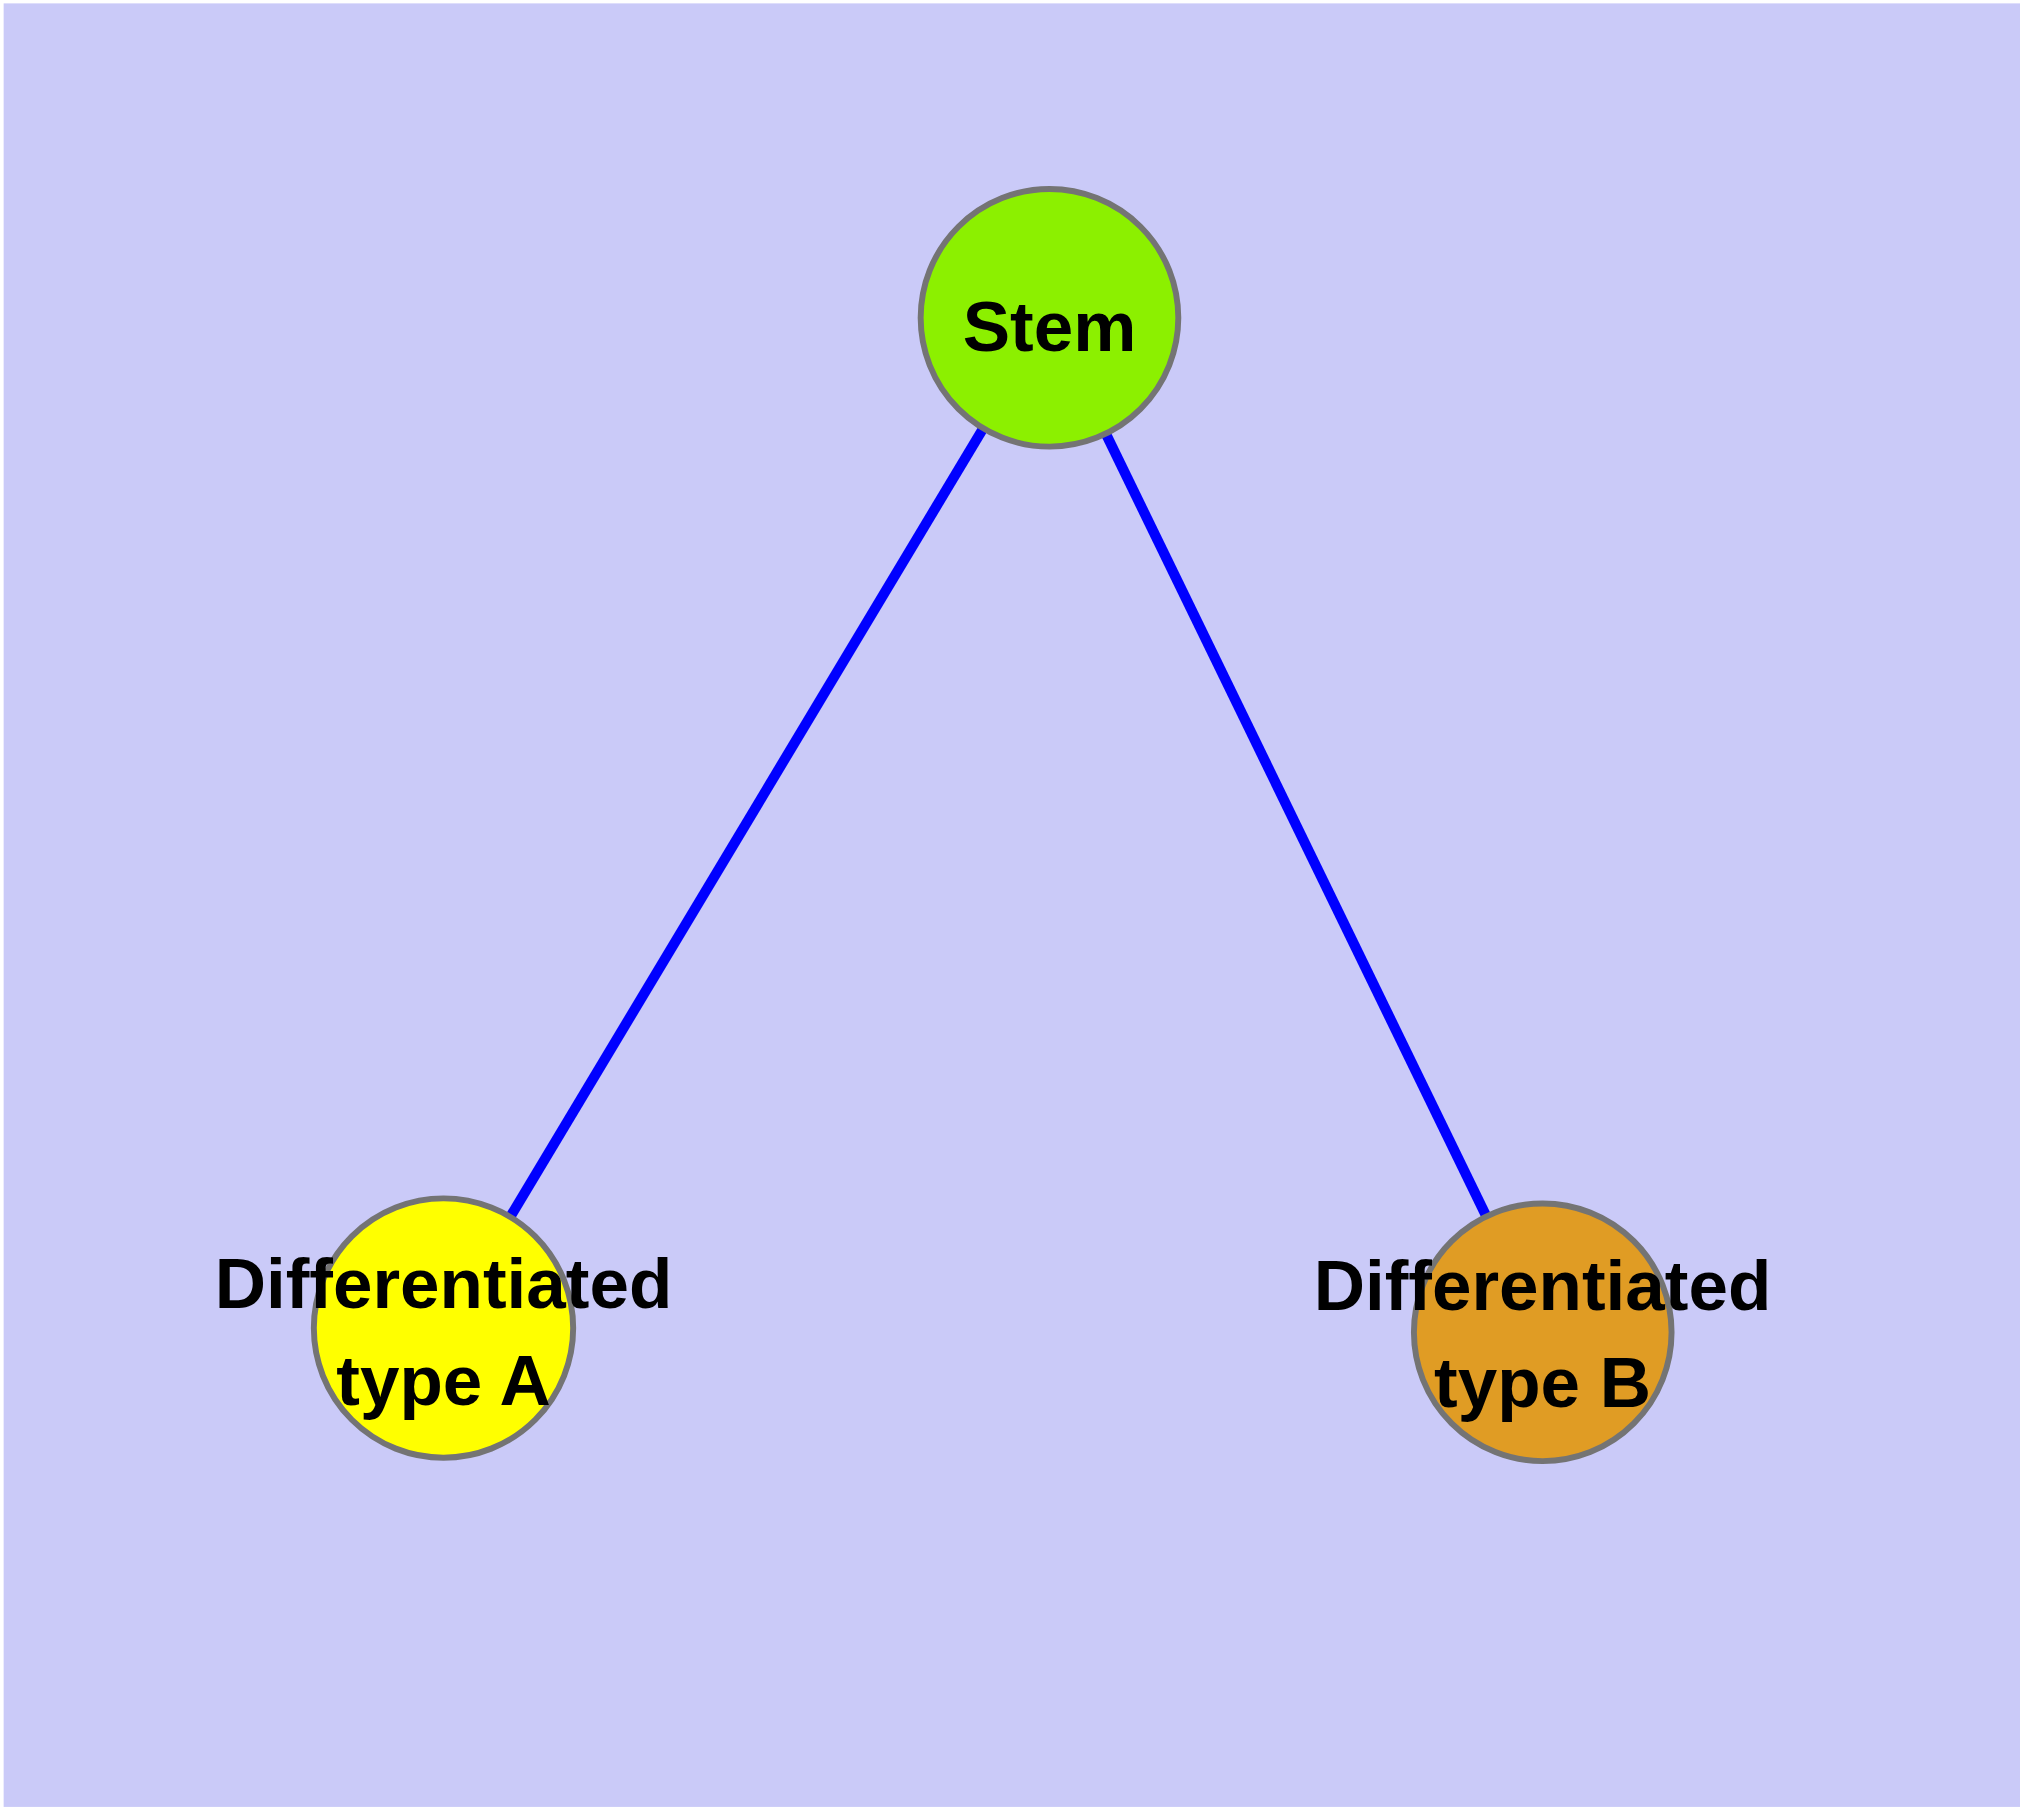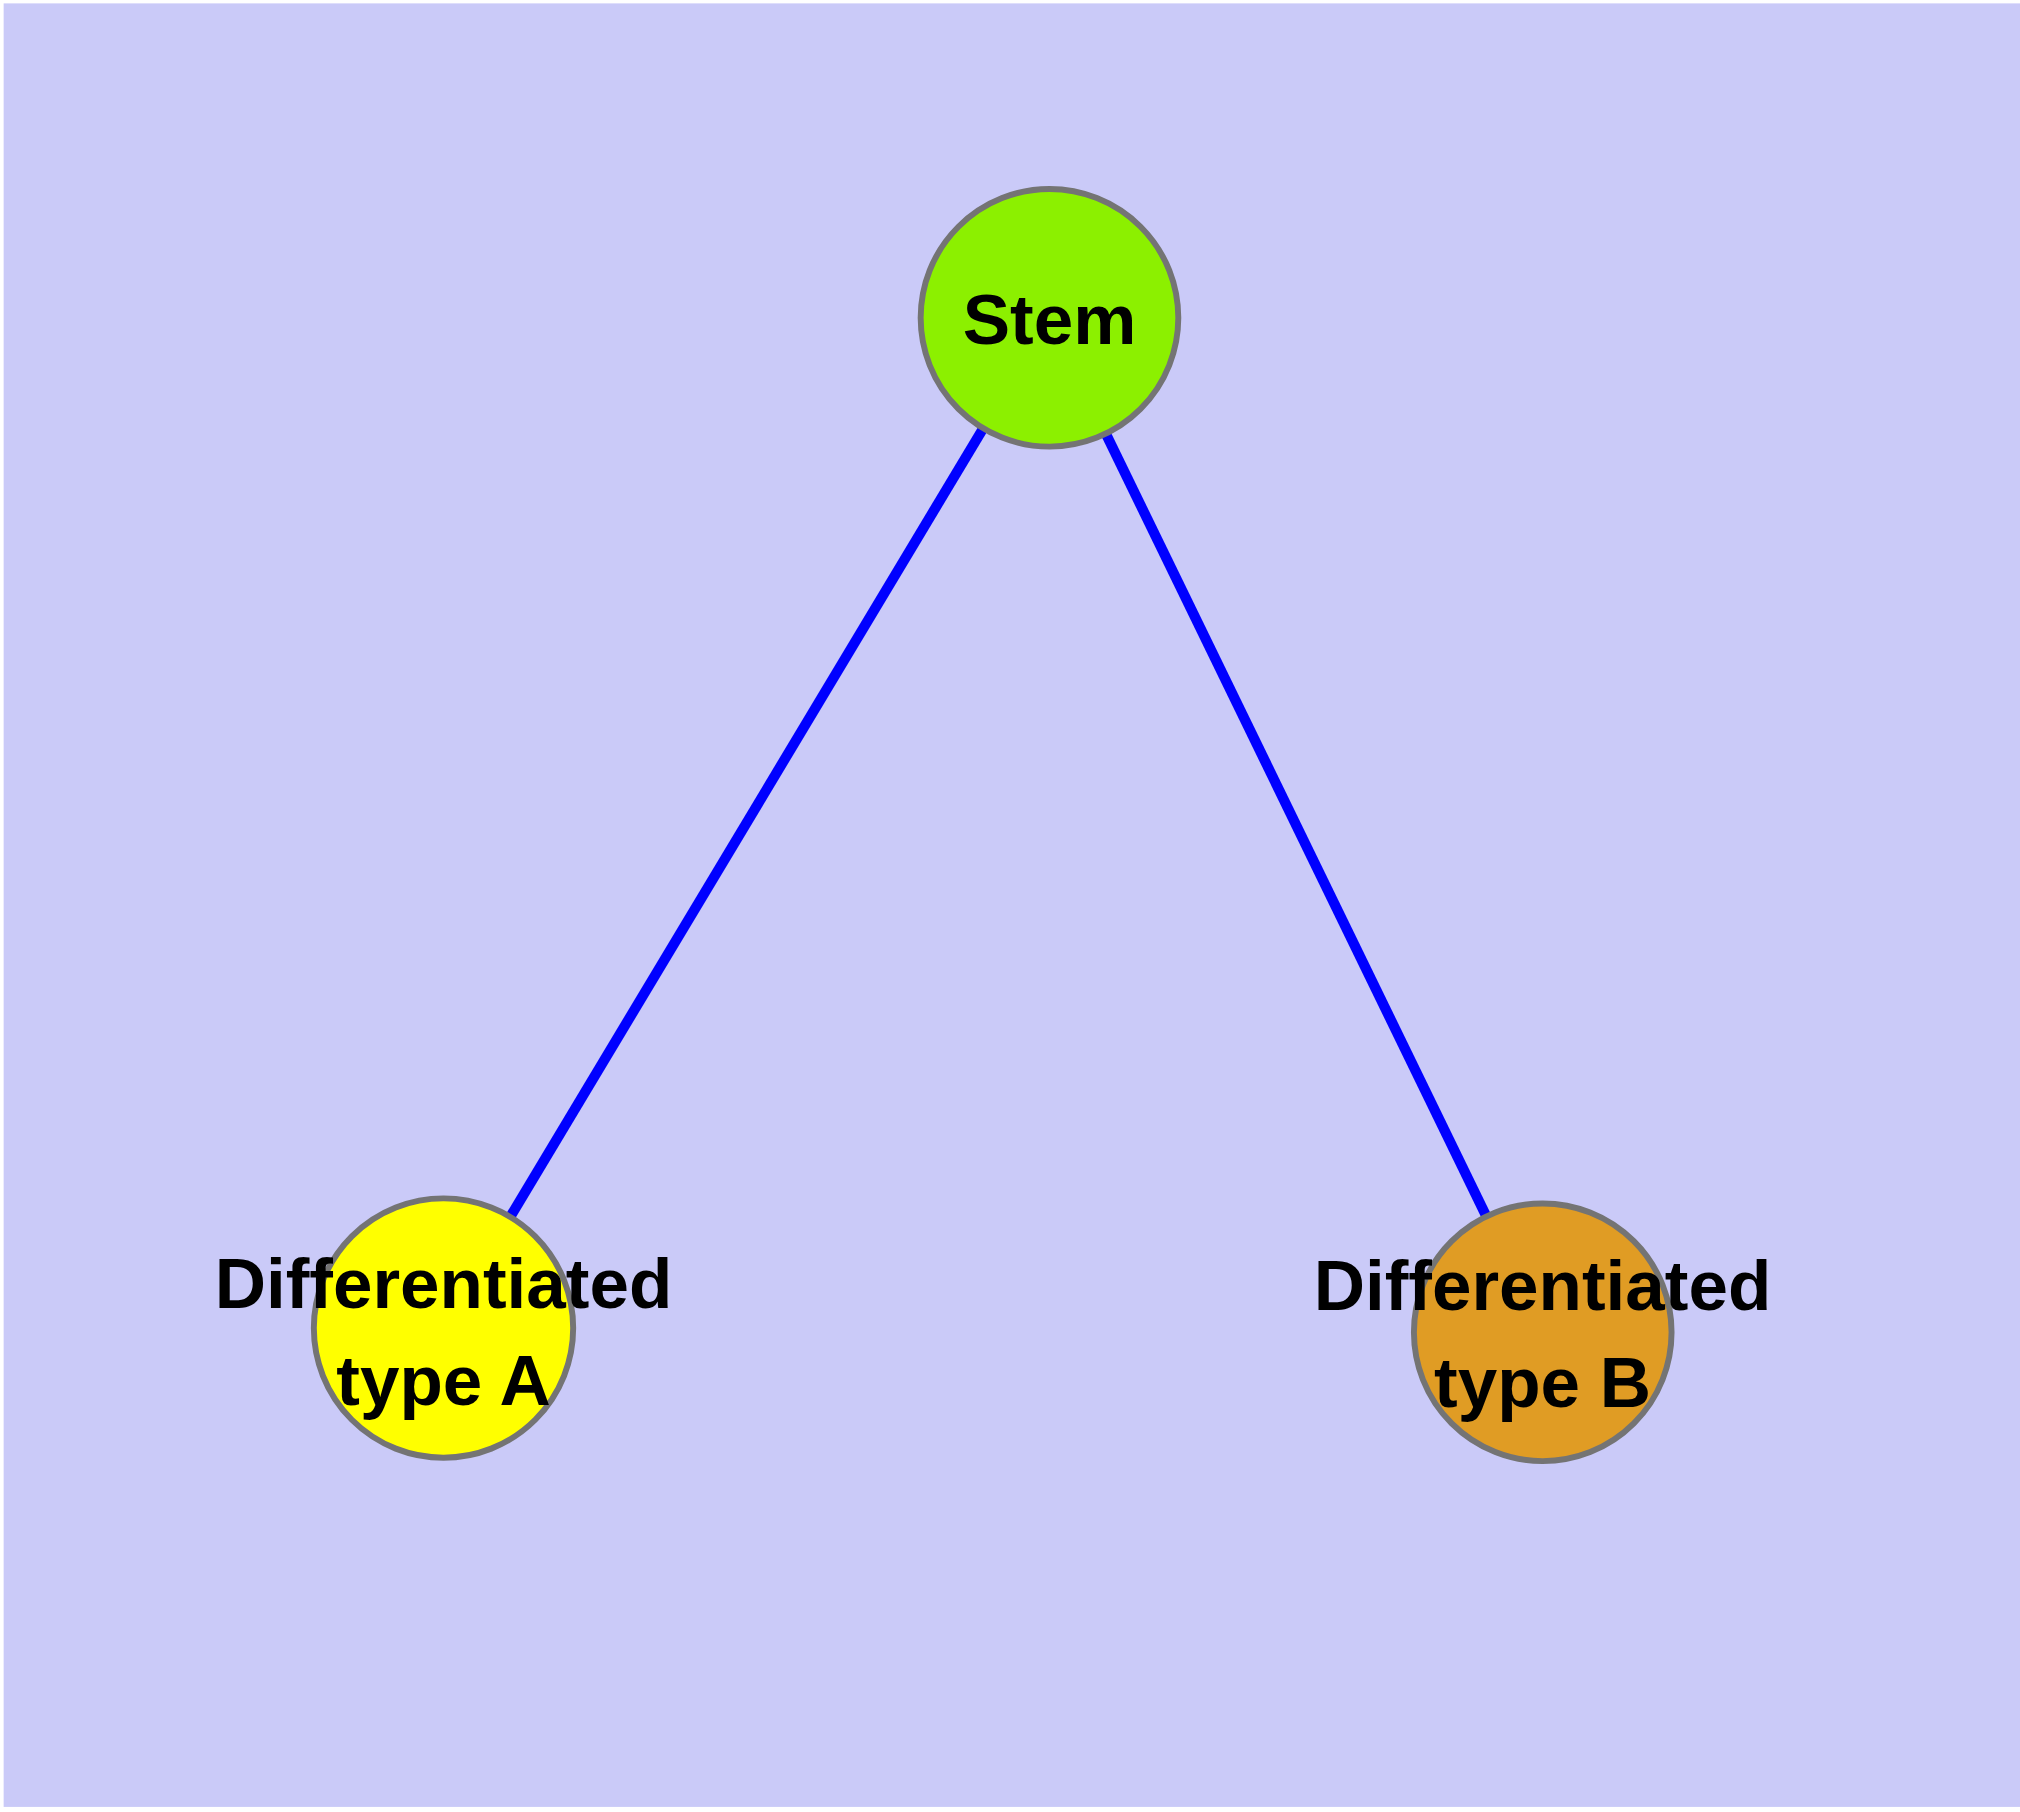--- a/index.html
+++ b/index.html
@@ -36,21 +36,21 @@
     text-align: center;
     white-space: pre-line;
     font-weight: bold;
     font-size: 71px;
     line-height: 97px;
     color: #000000;
     pointer-events: none;
   }
   .label-stem {
     left: 668px;
-    top: 271px;
+    top: 278px;
     width: 763px;
     height: 97px;
   }
   .label-type-a {
     left: 62px;
     top: 1235px;
     width: 763px;
     height: 193px;
   }
   .label-type-b {

